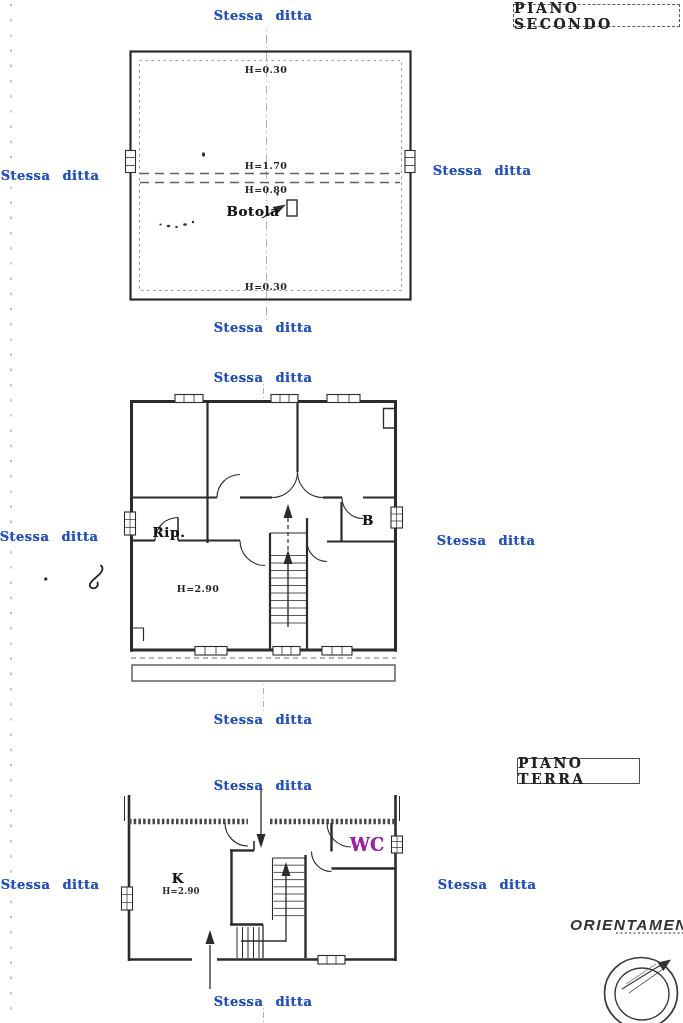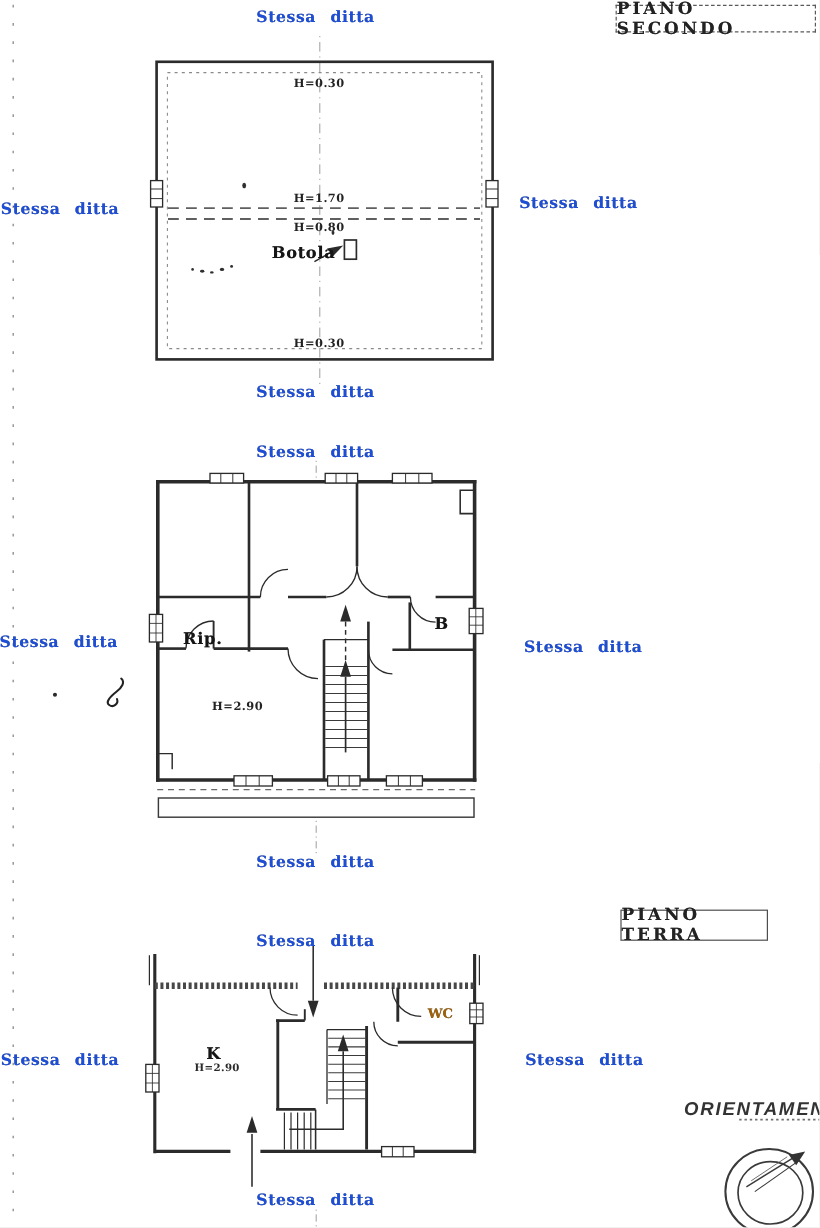--- a/index.html
+++ b/index.html
@@ -17,21 +17,21 @@
   .title-box{
     position:absolute; display:flex; align-items:center; justify-content:center;
     font-size:14px; font-weight:700; letter-spacing:2.5px; word-spacing:6px;
     color:#222; background:#fff; text-shadow:0 0 0.5px rgba(20,20,20,.5);
   }
   .tb-dashed{border:1.2px dashed #5a5a5a;}
   .tb-solid{border:1.2px solid #4e4e4e;}
   .ann-s{font-size:9.5px; font-weight:700; letter-spacing:0.4px; color:#222;text-align:right;}
   .ann-xs{font-size:8.5px; font-weight:700; letter-spacing:0.3px; color:#2a2a2a;}
   .ann-b{font-size:13.5px; font-weight:700; letter-spacing:0.6px; color:#161616; text-shadow:0 0 0.5px rgba(0,0,0,.6);}
-  .ann-m{font-size:11px; font-weight:700; color:#a16207; text-shadow:0 0 0.5px rgba(0,0,0,.6);}
+  .ann-m{font-size:18px; font-weight:700; color:#a21caf; text-shadow:0 0 0.5px rgba(0,0,0,.6);}
   .orient{
     font-family:"Liberation Sans", sans-serif; font-style:italic; font-weight:700;
     font-size:15.5px; letter-spacing:1.5px; color:#333;
     position:absolute; transform:translate(-100%,-50%); white-space:nowrap;
   }
 </style>
 </head>
 <body>
 
 <div class="page">

